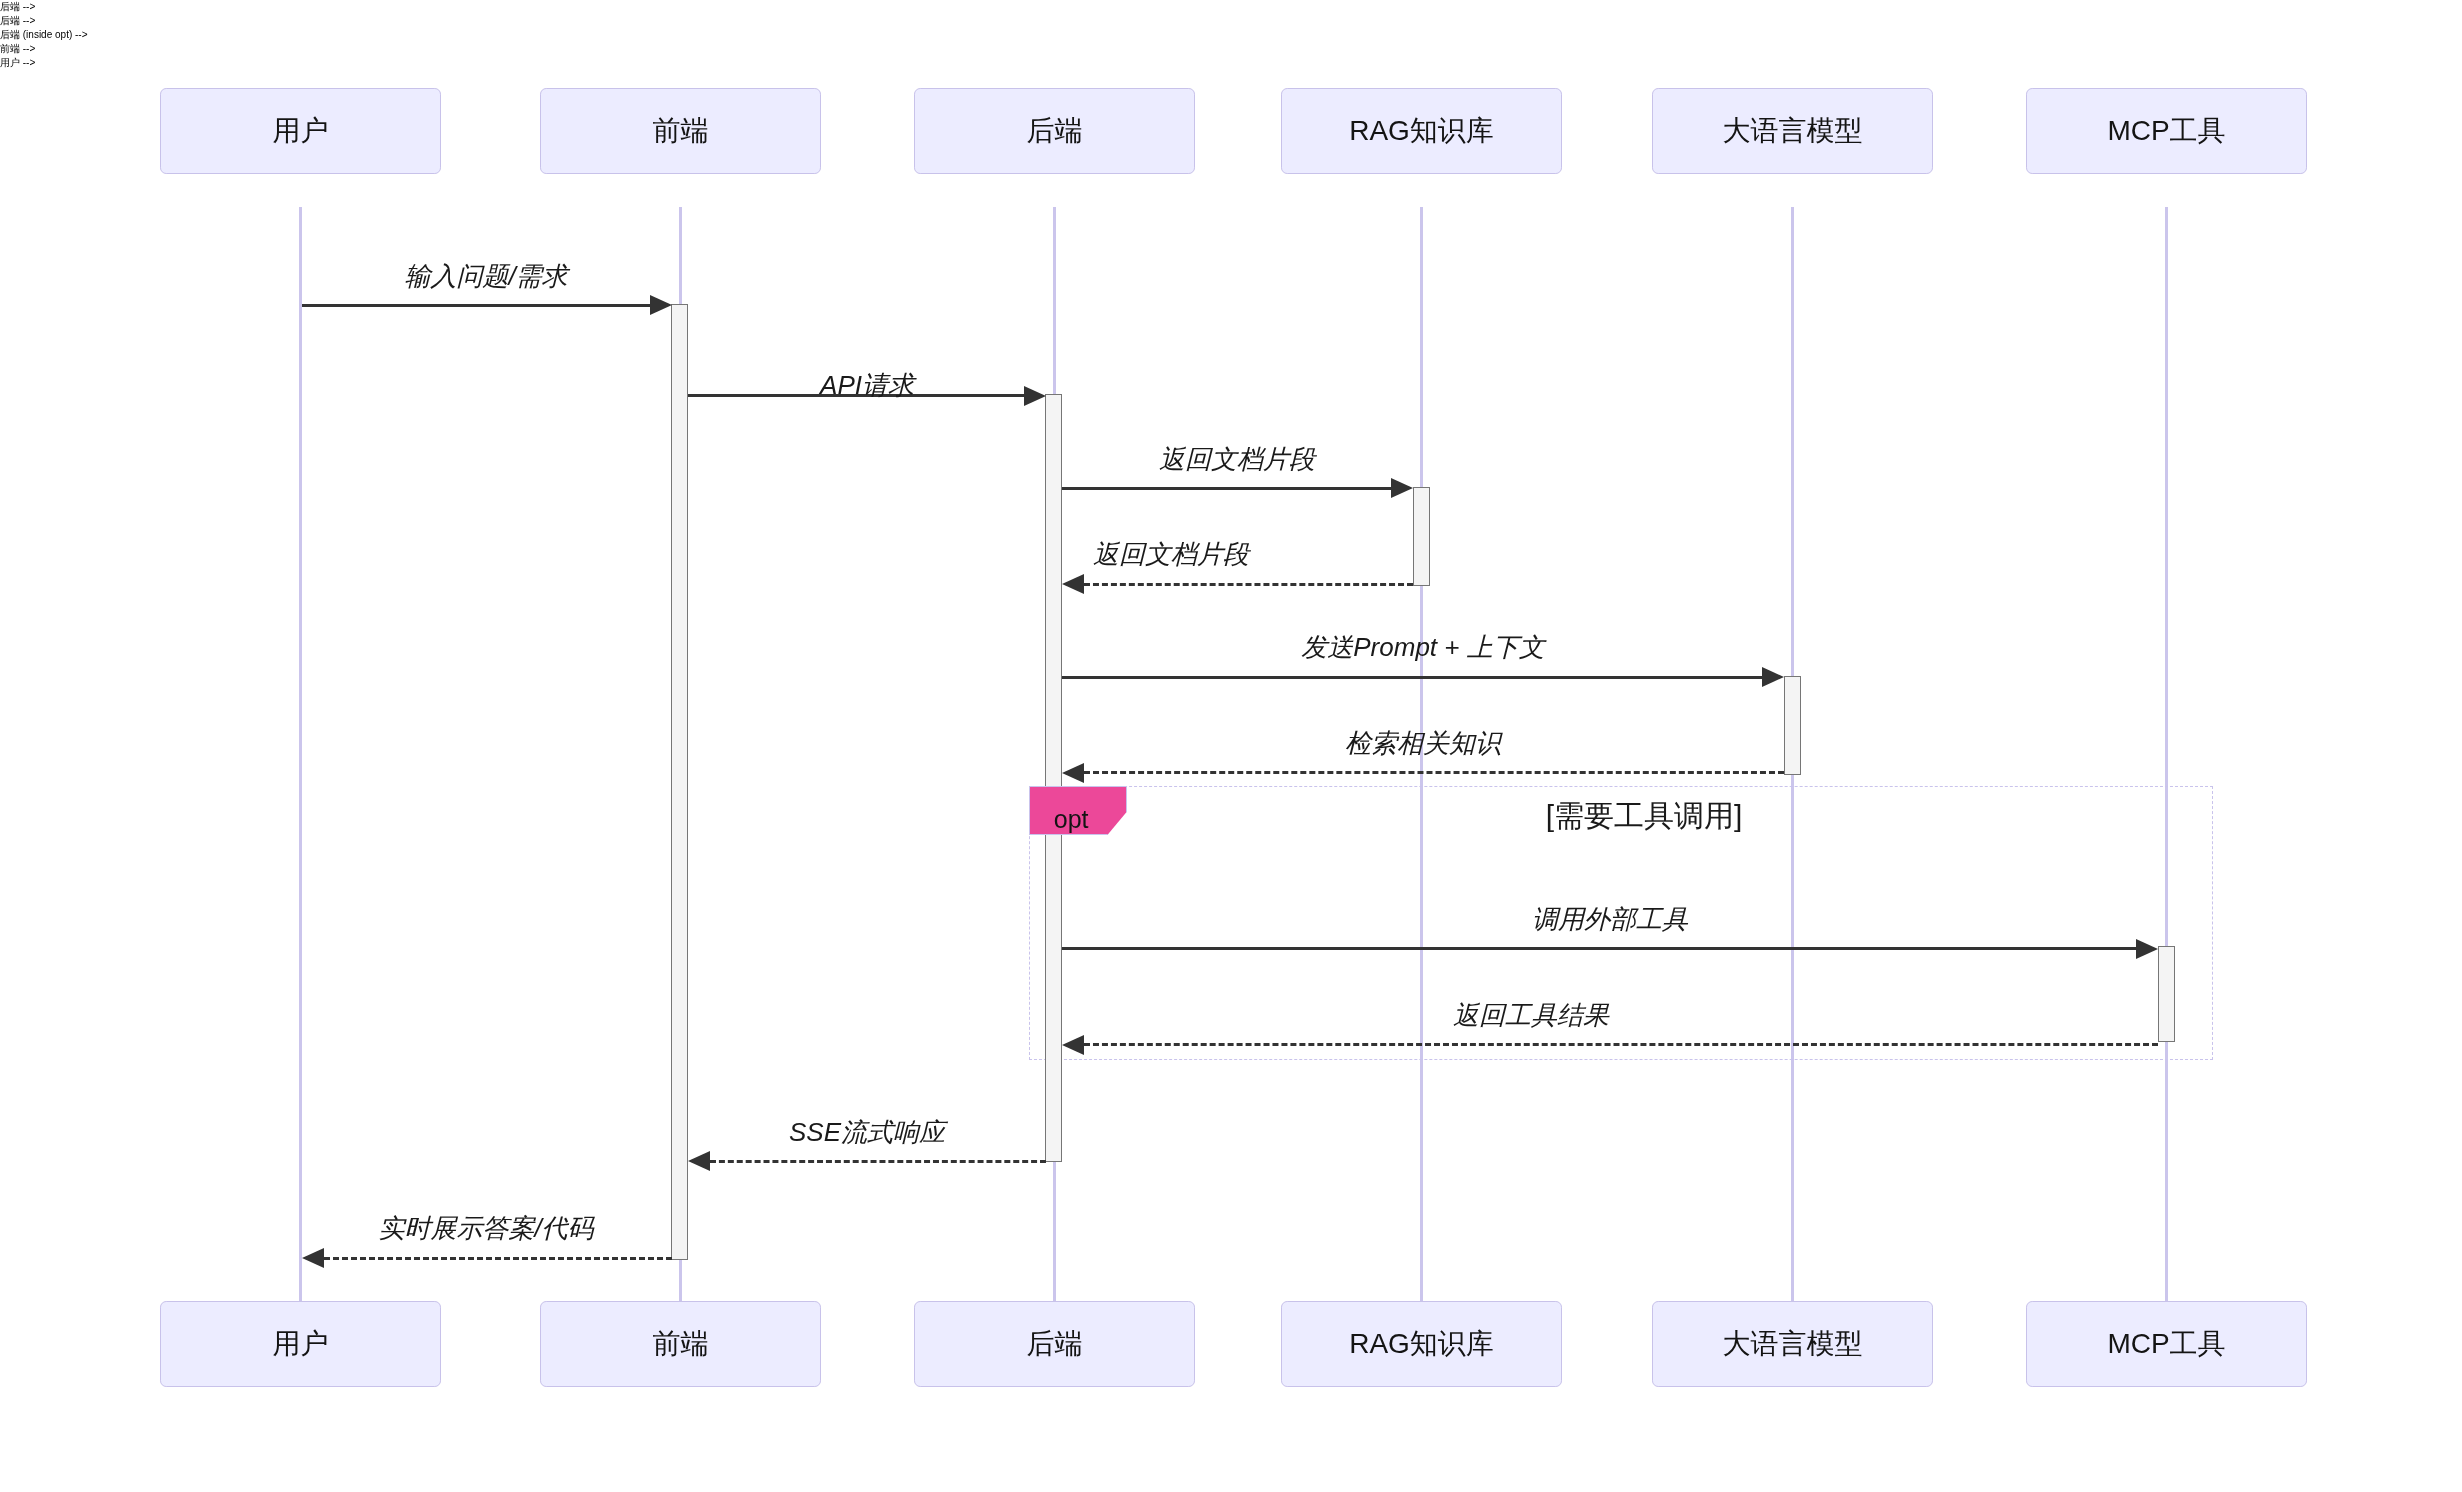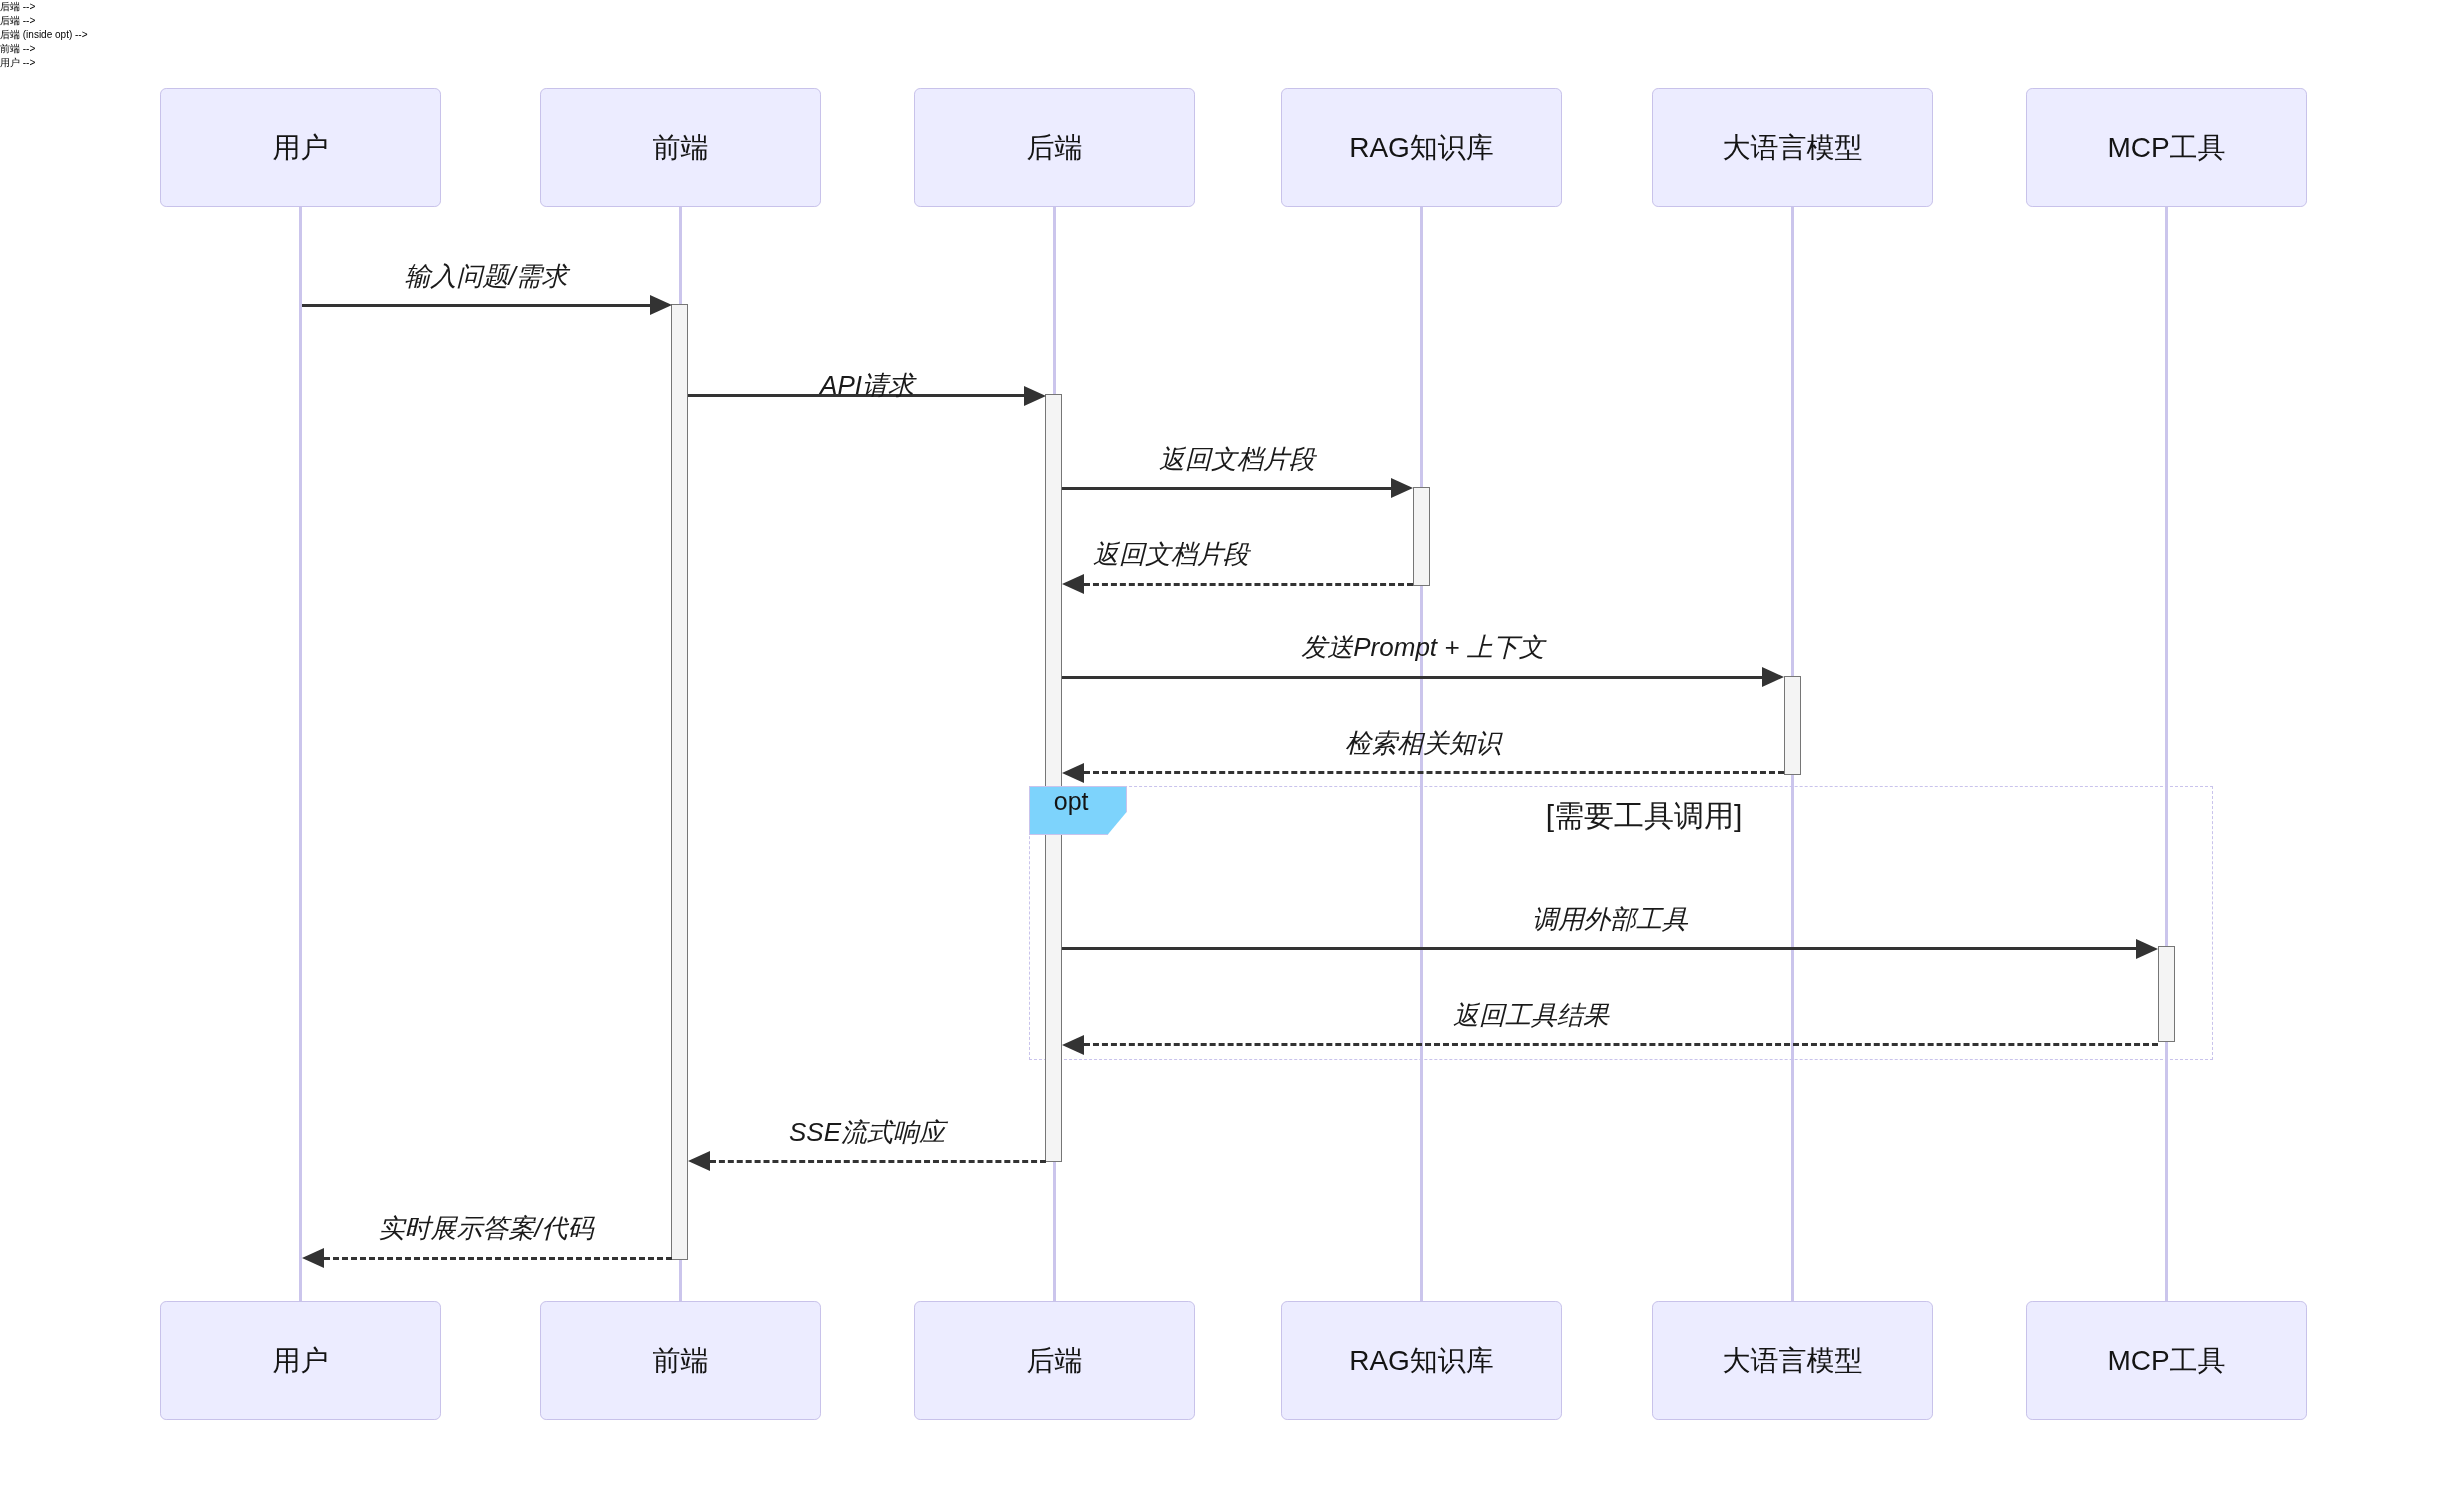--- a/index.html
+++ b/index.html
@@ -2,21 +2,21 @@
 <html style="font-size:10px"><head>
 <meta charset="utf-8">
 <style>
   html,body{margin:0;padding:0;background:#ffffff;}
   .canvas{
     position:relative;width:2462px;height:1493px;background:#ffffff;overflow:hidden;
     font-family:"Liberation Sans","DejaVu Sans",sans-serif;
   }
   .lifeline{position:absolute;width:2.5px;top:207px;height:1094px;background:#CBC5EC;z-index:1;}
   .actor{
-    position:absolute;width:281px;height:119px;box-sizing:border-box;
+    position:absolute;width:281px;height:86px;box-sizing:border-box;
     background:#ECECFF;border:1.9px solid #C8C2EA;border-radius:6.2px;
     display:flex;align-items:center;justify-content:center;
     font-size:28px;color:#141414;z-index:5;
   }
   .activation{
     position:absolute;width:17.3px;box-sizing:border-box;
     background:#F4F4F4;border:1.9px solid #767676;z-index:3;
   }
   .msg-label{
     position:absolute;transform:translateX(-50%);
@@ -30,23 +30,23 @@
     border-left:22px solid #333333;
   }
   .head-l{
     position:absolute;width:0;height:0;z-index:6;
     border-top:10px solid transparent;border-bottom:10px solid transparent;
     border-right:22px solid #333333;
   }
   .opt-frame{position:absolute;border:1.9px dashed #C9C3EC;z-index:2;box-sizing:border-box;}
   .opt-tab{
     position:absolute;box-sizing:border-box;
-    background:#7dd3fc;border:1.2px solid #C9C3EC;
+    background:#ec4899;border:1.2px solid #C9C3EC;
     clip-path:polygon(0 0,100% 0,100% 52%,80% 100%,0 100%);
-    display:flex;align-items:flex-start;justify-content:center;
+    display:flex;align-items:flex-end;justify-content:center;
     padding-right:13.6px;font-size:25px;color:#141414;z-index:4;
   }
   .opt-cond{
     position:absolute;transform:translateX(-50%);
     font-size:30px;color:#1a1a1a;white-space:nowrap;z-index:4;
   }
 </style>
 </head>
 <body>
 

